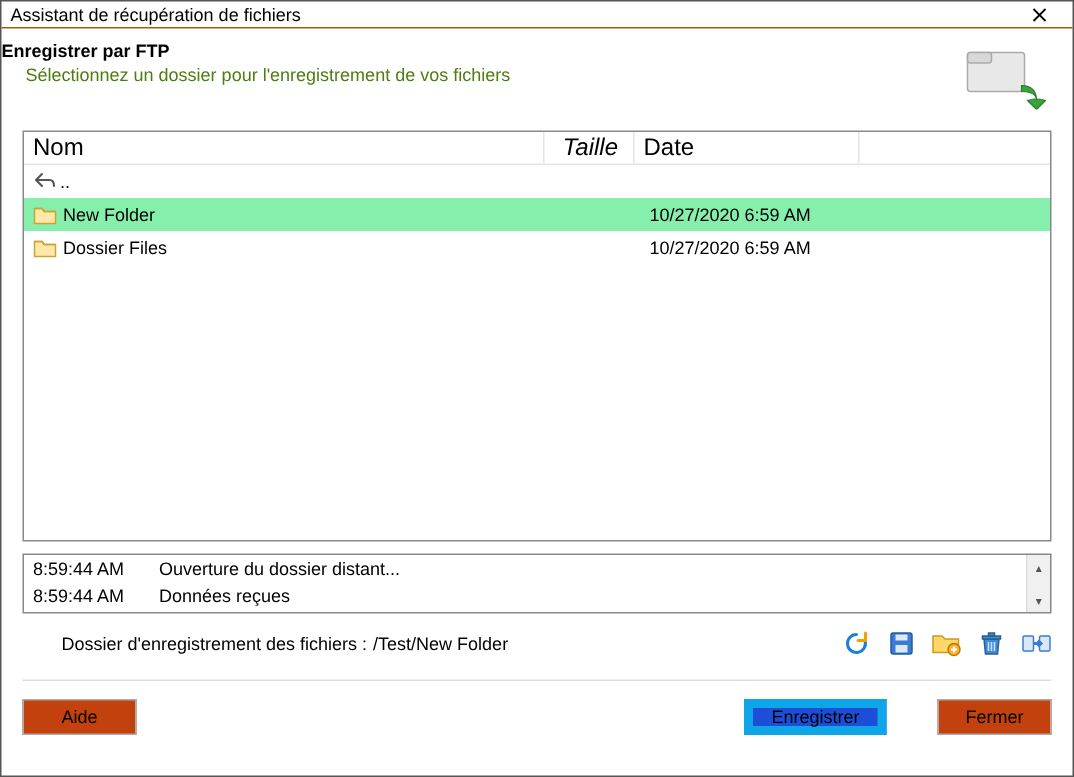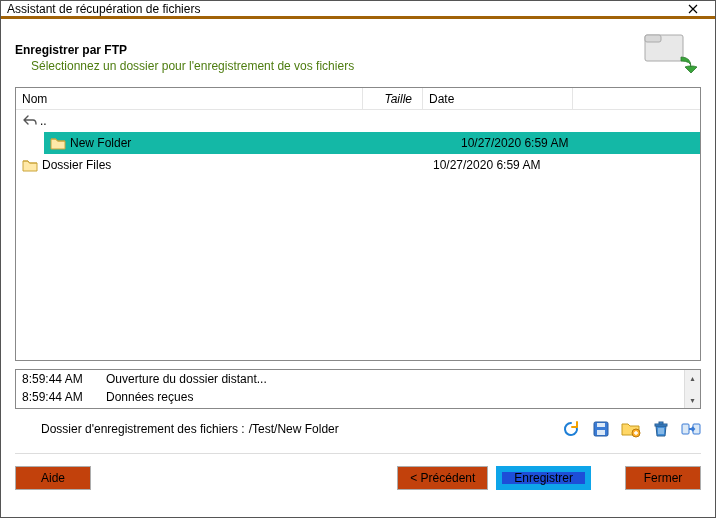--- a/index.html
+++ b/index.html
@@ -7,60 +7,60 @@
   .window {
     width:716px; height:518px;
     border:1px solid #555;
     background:#fff;
     display:flex; flex-direction:column;
     position:relative;
   }
   .titlebar {
     height:18px; display:flex; align-items:center;
     padding:0 6px; font-size:12px; color:#000;
-    border-bottom:3px solid #a16207;
+    border-bottom:1px solid #a16207;
   }
   .titlebar .title { flex:1; }
   .titlebar .close {
     width:32px; height:22px; display:flex; align-items:center; justify-content:center;
     cursor:default;
   }
   .header {
-    display:flex; padding:8px 14px 14px 14px;align-items:flex-end;
+    display:flex; padding:8px 14px 14px 0;
   }
   .header-text { flex:1; }
   .header-text .h1 { font-weight:700; font-size:12px; color:#000; margin-bottom:2px; }
   .header-text .h2 { font-size:12px; color:#4d7c0f; padding-left:16px; }
   .header-icon { width:62px; height:46px; }
 
   .file-pane {
     margin:0 14px; border:1px solid #888;
     display:flex; flex-direction:column;
     height:274px;
   }
   .cols {
     display:flex; height:22px; border-bottom:1px solid #e5e5e5;
-    font-size:12px; color:#000; user-select:none;
+    font-size:16px; color:#000; user-select:none;
   }
   .col {
     display:flex; align-items:center; padding:0 6px;
     border-right:1px solid #e5e5e5; height:100%;
   }
   .col-name  { flex:0 0 347px; }
   .col-size  { flex:0 0 60px; justify-content:flex-end; padding-right:10px;font-style:italic; }
   .col-date  { flex:0 0 150px; }
   .col-rest  { flex:1; border-right:none; }
 
   .rows { flex:1; overflow:auto; font-size:12px; }
   .uprow, .row {
     display:flex; align-items:center; height:22px;
     padding-left:4px;
   }
   .uprow .arrow { width:20px; display:flex; align-items:center; justify-content:center;}
-  .row.sel { background:#14b8a6;margin-left:28px; }
+  .row.sel { background:#86efac; }
   .row .cell-icon { width:20px; display:flex; align-items:center; justify-content:center;}
   .row .cell-name { flex:0 0 327px; padding-left:2px;}
   .row .cell-size { flex:0 0 60px; text-align:right; padding-right:10px;}
   .row .cell-date { flex:0 0 150px; padding-left:6px;}
 
   .log-pane {
     margin:8px 14px 0 14px; border:1px solid #888;
     height:40px; position:relative; font-size:12px;padding-left:14px;
   }
   .log-rows { position:absolute; inset:0 16px 0 0; overflow:hidden; }
@@ -235,23 +235,20 @@
     </div>
   </div>
 
   <div class="sep"></div>
 
   <div class="footer">
     <div class="btn">
       <span>Aide</span>
     </div>
     <div class="spacer"></div>
-    <div class="btn">
-      <span>&lt; Précédent</span>
-    </div>
     <div class="btn primary">
       <span>Enregistrer</span>
     </div>
     <div style="width:18px"></div>
     <div class="btn">
       <span>Fermer</span>
     </div>
   </div>
 
 </div>

